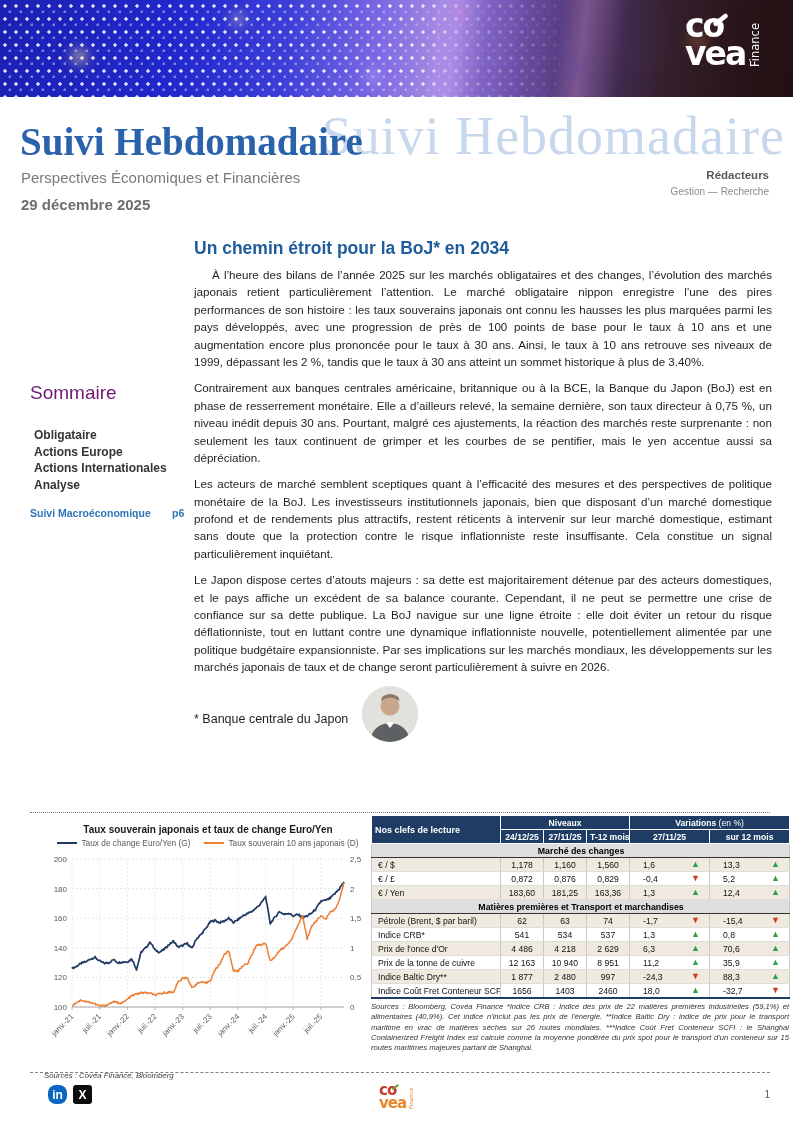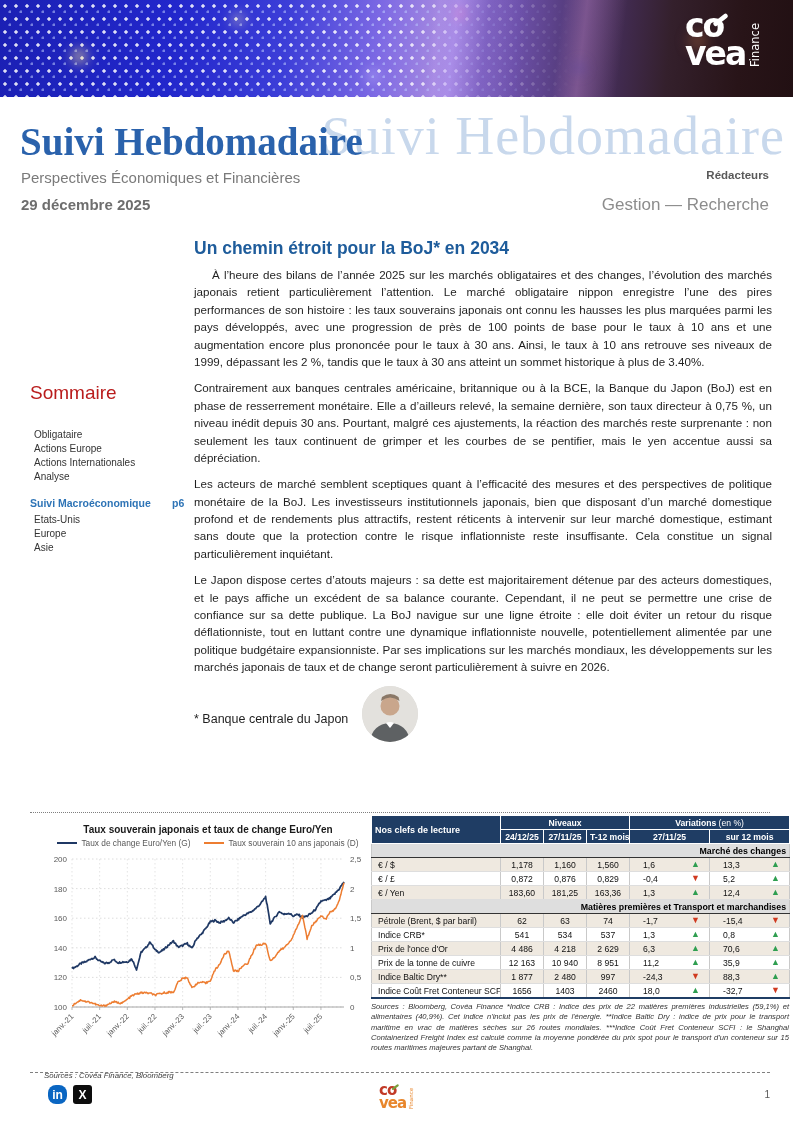--- a/index.html
+++ b/index.html
@@ -36,31 +36,31 @@
   
   .masthead{position:absolute;left:0;top:97px;width:793px;height:135px;}
   .watermark{position:absolute;right:8px;top:8px;font-family:"Liberation Serif",serif;
     font-size:54px;color:#C8D8EC;white-space:nowrap;letter-spacing:1px;}
   .main-title{position:absolute;left:20px;top:22px;font-family:"Liberation Serif",serif;
     font-weight:bold;font-size:39px;color:#2A62AC;}
   .subtitle{position:absolute;left:21px;top:72px;font-size:15px;color:#7a7a7a;}
   .issue-date{position:absolute;left:21px;top:99px;font-size:15px;font-weight:bold;color:#6e6e6e;}
   .editors{position:absolute;right:24px;top:72px;text-align:right;}
   .editors .lbl{font-size:11.5px;font-weight:bold;color:#595959;}
-  .editors .val{font-size:17px;color:#8c8c8c;margin-top:14px;}
+  .editors .val{font-size:10px;color:#8c8c8c;margin-top:5px;}
 
   
   .sommaire{position:absolute;left:30px;top:382px;width:160px;}
-  .sommaire h2{margin:0 0 23px 0;font-size:19px;font-weight:normal;color:#b91c1c;}
+  .sommaire h2{margin:0 0 23px 0;font-size:19px;font-weight:normal;color:#701a75;}
   .toc-section{margin-bottom:14px;}
   .toc-head{display:flex;cursor:pointer;}
   .toc-label{flex:1;font-size:10.5px;font-weight:bold;color:#2E74B6;line-height:1.25;}
   .toc-page{width:24px;font-size:10.5px;font-weight:bold;color:#2E74B6;text-align:left;padding-left:6px;}
   .toc-items{margin-top:2px;}
-  .toc-item{font-size:10px;color:#333;padding:1px 0 0 4px;cursor:pointer;line-height:1.3;}
+  .toc-item{font-size:12px;color:#333;padding:1px 0 0 4px;cursor:pointer;line-height:1.3;font-weight:bold;}
 
   
   .article{position:absolute;left:194px;top:238px;width:578px;}
   .article h1{margin:0 0 7px 0;font-size:17.5px;color:#1E5C9B;font-weight:bold;}
   .article p{margin:0 0 9px 0;font-size:11.6px;line-height:1.5;text-align:justify;color:#1f1f1f;}
   .article p.first{text-indent:18px;}
   .author-row{display:flex;align-items:flex-start;margin-top:10px;}
   .footnote{font-size:12.5px;color:#1f1f1f;margin-top:26px;}
   .author-block{margin-left:auto;text-align:right;padding-top:4px;}
   .author-name{font-size:11px;font-weight:bold;color:#1f1f1f;}
@@ -82,21 +82,21 @@
   
   .keytable-block{position:absolute;left:371px;top:815px;width:418px;}
   table.keys{border-collapse:collapse;width:418px;table-layout:fixed;}
   table.keys th,table.keys td{padding:1.5px 3px;font-size:8.6px;overflow:hidden;white-space:nowrap;}
   table.keys thead th{background:#1F3D64;color:#fff;font-weight:bold;border:1px solid rgba(255,255,255,.35);}
   table.keys thead th.tname{text-align:left;font-size:9px;}
   table.keys thead th .light{font-weight:normal;}
   table.keys td{border-left:1px solid #C9C9C9;border-right:1px solid #C9C9C9;
     border-top:1px solid #DEDEDE;border-bottom:1px solid #DEDEDE;text-align:center;color:#111;}
   table.keys td.rowname{text-align:left;padding-left:6px;}
-  table.keys tr.section td{background:#DEDEDE;color:#000;font-weight:bold;text-align:right;
+  table.keys tr.section td{background:#DEDEDE;color:#000;font-weight:bold;text-align:center;
     padding-left:4px;border-top:1.5px solid #333;border-bottom:1.5px solid #333;font-size:8.8px;}
   table.keys tr.odd td{background:#EFE9E0;}
   table.keys tr.last td{border-bottom:2px solid #1F3D64;}
   td.vari .cellflex{display:flex;align-items:center;justify-content:space-between;padding:0 6px 0 10px;}
   .arrow-up{color:#2E9E50;font-size:9px;line-height:1;}
   .arrow-down{color:#D03A20;font-size:9px;line-height:1;}
   .table-footnote{font-size:7.6px;font-style:italic;color:#333;line-height:1.35;margin-top:3px;
     text-align:justify;}
 
   
@@ -148,25 +148,20 @@
             <div class="toc-item">Obligataire</div>
             <div class="toc-item">Actions Europe</div>
             <div class="toc-item">Actions Internationales</div>
             <div class="toc-item">Analyse</div>
           </div>
         </div>
         <div class="toc-section">
           <div class="toc-head">
             <div class="toc-label">Suivi Macroéconomique</div>
             <div class="toc-page">p6</div>
-          </div>
-          <div class="toc-items">
-            <div class="toc-item">Etats-Unis</div>
-            <div class="toc-item">Europe</div>
-            <div class="toc-item">Asie</div>
           </div>
         </div>
       </div>
   </div>
 
   <div class="article">
     <h1>Un chemin étroit pour la BoJ* en 2034</h1>
     <p class="first">À l’heure des bilans de l’année 2025 sur les marchés obligataires et des changes, l’évolution des marchés japonais retient particulièrement l’attention. Le marché obligataire nippon enregistre l’une des pires performances de son histoire : les taux souverains japonais ont connu les hausses les plus marquées parmi les pays développés, avec une progression de près de 100 points de base pour le taux à 10 ans et une augmentation encore plus prononcée pour le taux à 30 ans. Ainsi, le taux à 10 ans retrouve ses niveaux de 1999, dépassant les 2 %, tandis que le taux à 30 ans atteint un sommet historique à plus de 3.40%.</p>
     <p>Contrairement aux banques centrales américaine, britannique ou à la BCE, la Banque du Japon (BoJ) est en phase de resserrement monétaire. Elle a d’ailleurs relevé, la semaine dernière, son taux directeur à 0,75 %, un niveau inédit depuis 30 ans. Pourtant, malgré ces ajustements, la réaction des marchés reste surprenante : non seulement les taux continuent de grimper et les courbes de se pentifier, mais le yen accentue aussi sa dépréciation.</p>
     <p>Les acteurs de marché semblent sceptiques quant à l’efficacité des mesures et des perspectives de politique monétaire de la BoJ. Les investisseurs institutionnels japonais, bien que disposant d’un marché domestique profond et de rendements plus attractifs, restent réticents à intervenir sur leur marché domestique, estimant sans doute que la protection contre le risque inflationniste reste insuffisante. Cela constitue un signal particulièrement inquiétant.</p>

